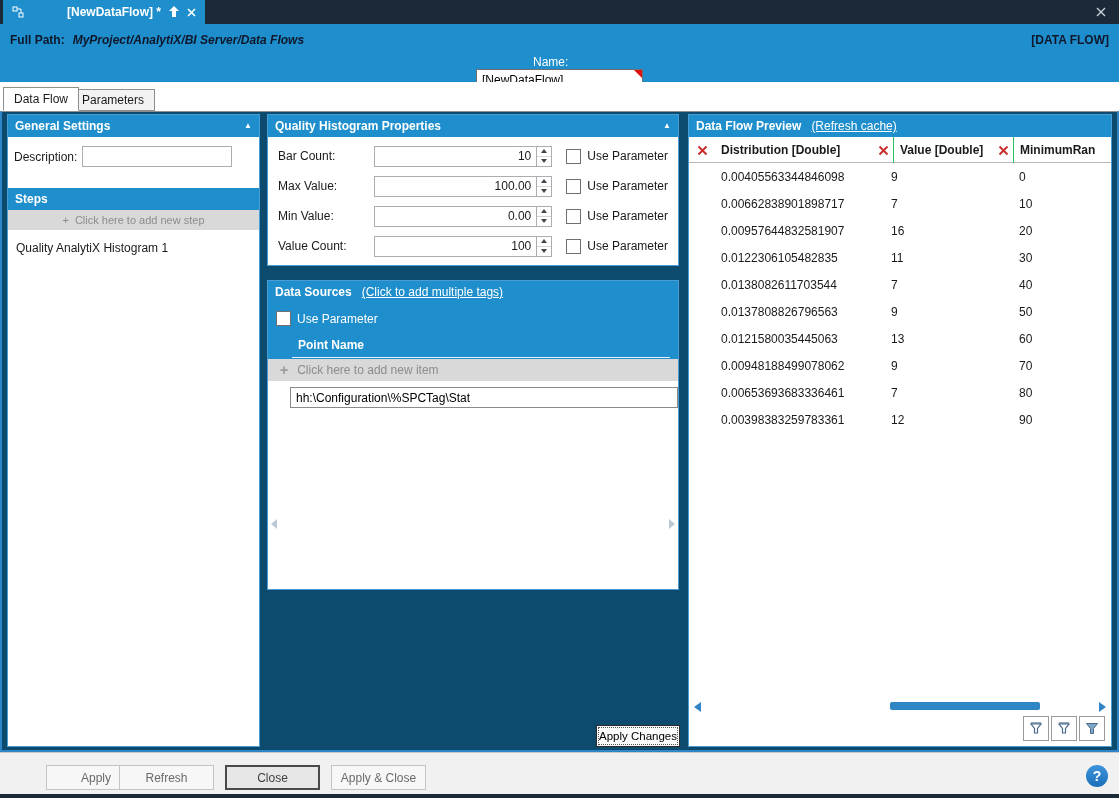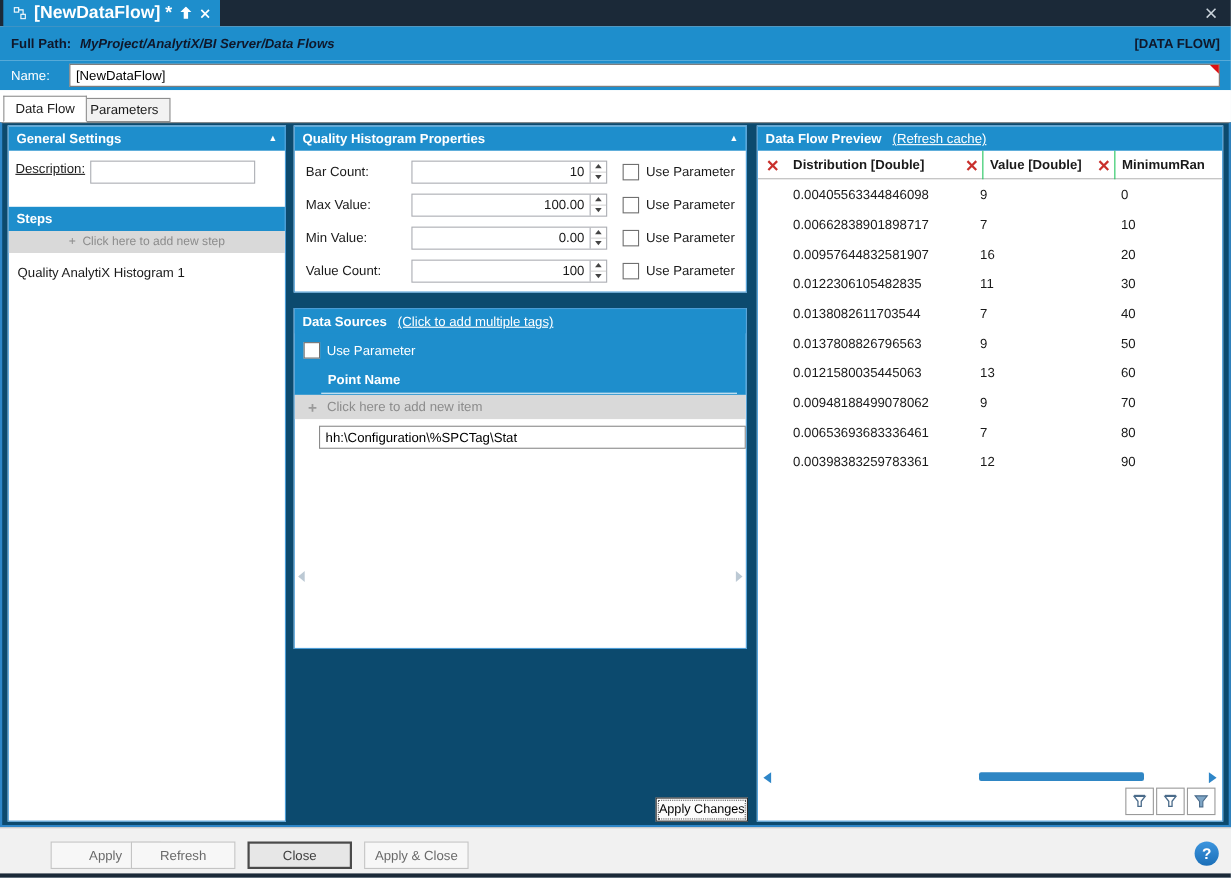--- a/index.html
+++ b/index.html
@@ -19,34 +19,34 @@
     --outer-border:#2E86C8;
     --gray-row:#D9D9D9;
     --gray-text:#8C8C8C;
     --red:#C9302C;
   }
 
   
   .titlebar{ position:absolute; left:0; top:0; width:1119px; height:24px; background:var(--navy); }
   .doc-tab{ position:absolute; left:3px; top:0; height:24px; background:var(--blue);
     display:flex; align-items:center; gap:7px; padding:0 9px; color:#fff; }
-  .doc-tab .tab-title{ font-weight:bold; font-size:16px; white-space:nowrap; }
+  .doc-tab .tab-title{ font-weight:bold; font-size:12px; white-space:nowrap;margin-left:36px; }
   .win-close{ position:absolute; right:10px; top:4px; width:16px; height:16px;
     display:flex; align-items:center; justify-content:center; }
 
   
   .fullpath-bar{ position:absolute; left:0; top:24px; width:1119px; height:31px; background:var(--blue);
     display:flex; align-items:center; padding:0 10px; color:#0f172a; }
   .fullpath-bar .fp-label{ font-weight:bold; margin-right:8px; }
   .fullpath-bar .fp-value{ font-style:italic; font-weight:bold; }
   .fullpath-bar .fp-badge{ margin-left:auto; font-weight:bold; }
 
   
   .name-bar{ position:absolute; left:0; top:55px; width:1119px; height:27px; background:var(--blue);
-    display:flex; align-items:center; padding:0 10px; color:#fff; }
+    display:flex; align-items:center; padding:0 10px; color:#fff;flex-direction:column; }
   .name-bar .name-label{ width:53px; }
   .name-input-wrap{ position:relative; flex:1; height:21px; }
   .name-input-wrap input{ width:100%; height:21px; border:1px solid #707070; padding:0 5px;
     font:12px "Liberation Sans",sans-serif; }
   .corner-flag{ position:absolute; right:1px; top:1px; width:0; height:0;
     border-top:8px solid #D11; border-left:8px solid transparent; }
 
   
   .tabstrip{ position:absolute; left:0; top:82px; width:1119px; height:29px; background:#fff; }
   .tab{ position:absolute; bottom:0; height:22px; padding:0 10px; line-height:21px;
@@ -65,21 +65,21 @@
   .panel-sources{ left:265px; top:168px; width:412px; height:310px; }
   .panel-preview{ left:686px; top:2px; width:424px; height:633px; }
 
   .section-header{ height:22px; background:var(--blue); color:#fff; display:flex;
     align-items:center; padding:0 7px; }
   .section-header .sh-title{ font-weight:bold; }
   .section-header .sh-arrow{ margin-left:auto; font-size:8px; line-height:1; }
   .sh-link{ color:#fff; font-weight:normal; text-decoration:underline; margin-left:10px; white-space:nowrap; }
 
   
-  .desc-row{ display:flex; padding:9px 6px; gap:5px;text-decoration:underline; }
+  .desc-row{ display:flex; align-items:center; padding:9px 6px; gap:5px; }
   .desc-row input{ width:150px; height:21px; border:1px solid #ABADB3; padding:0 4px;
     font:12px "Liberation Sans",sans-serif; }
   .steps-header{ margin-top:12px; }
   .add-row{ height:20px; background:var(--gray-row); color:var(--gray-text);
     display:flex; align-items:center; justify-content:center; gap:6px; font-size:11px; }
   .step-item{ padding:11px 8px; }
 
   
   .prop-rows{ padding-top:4px; }
   .prop-row{ height:30px; display:flex; align-items:center; padding:0 10px; }

